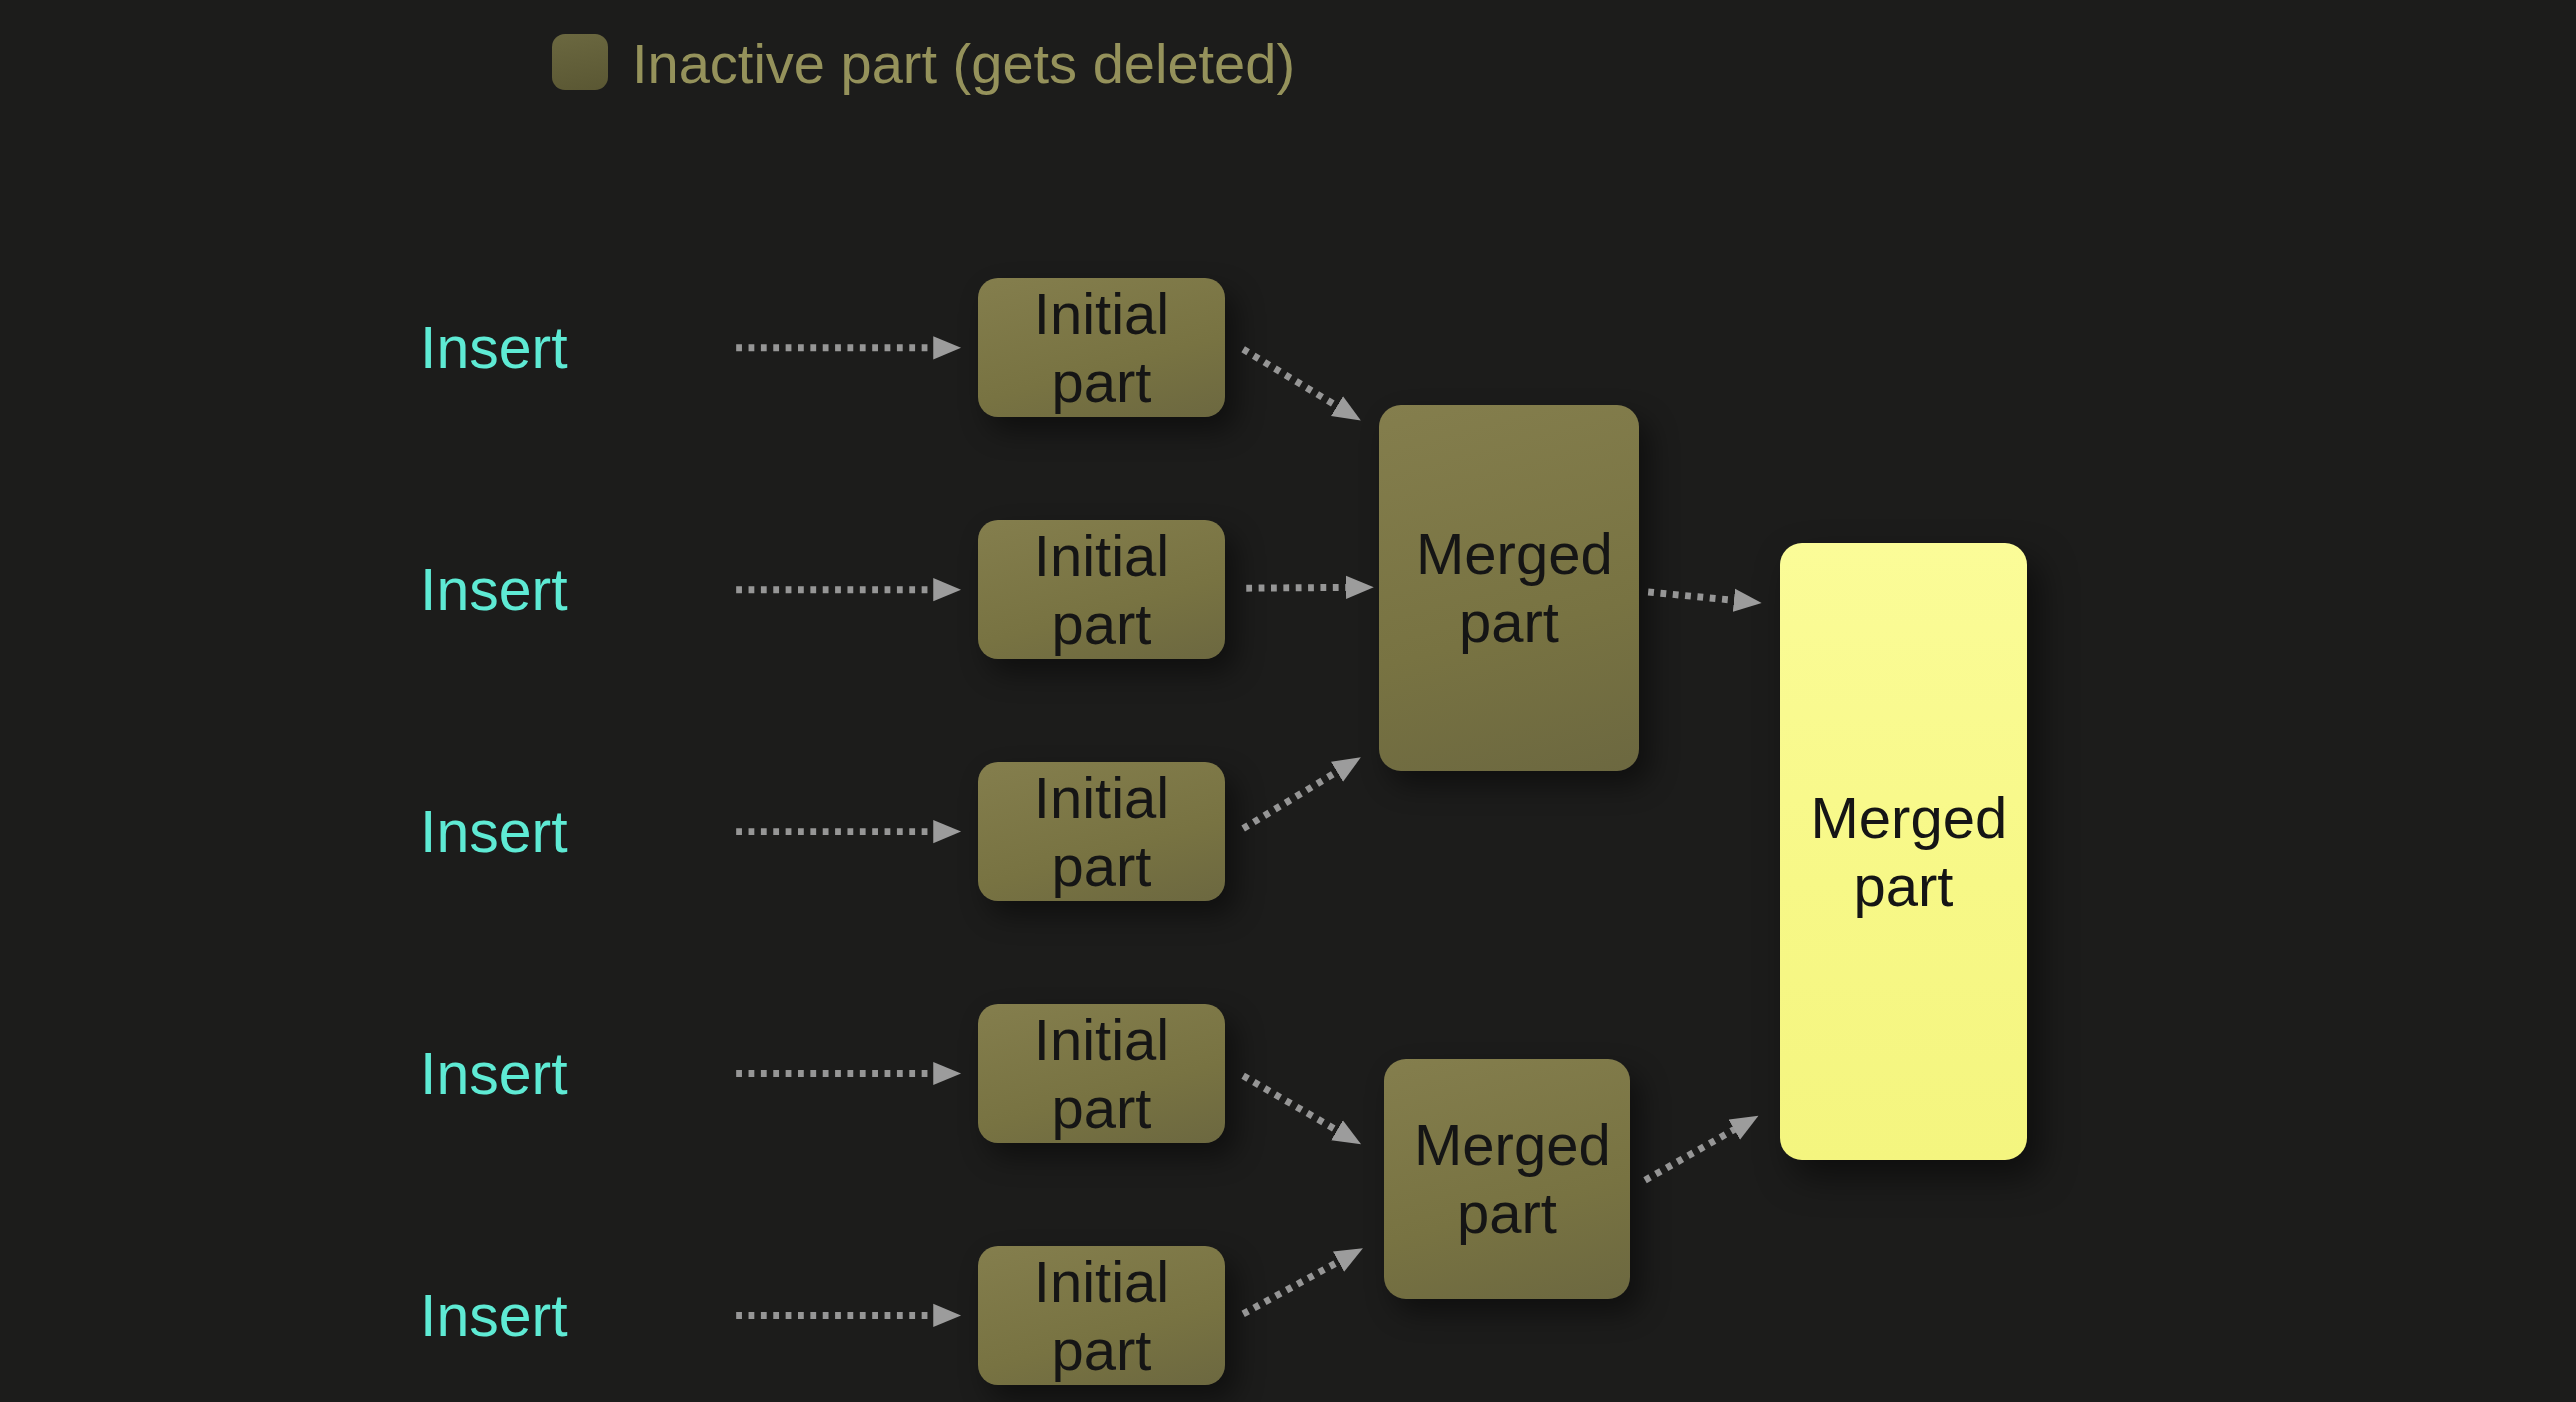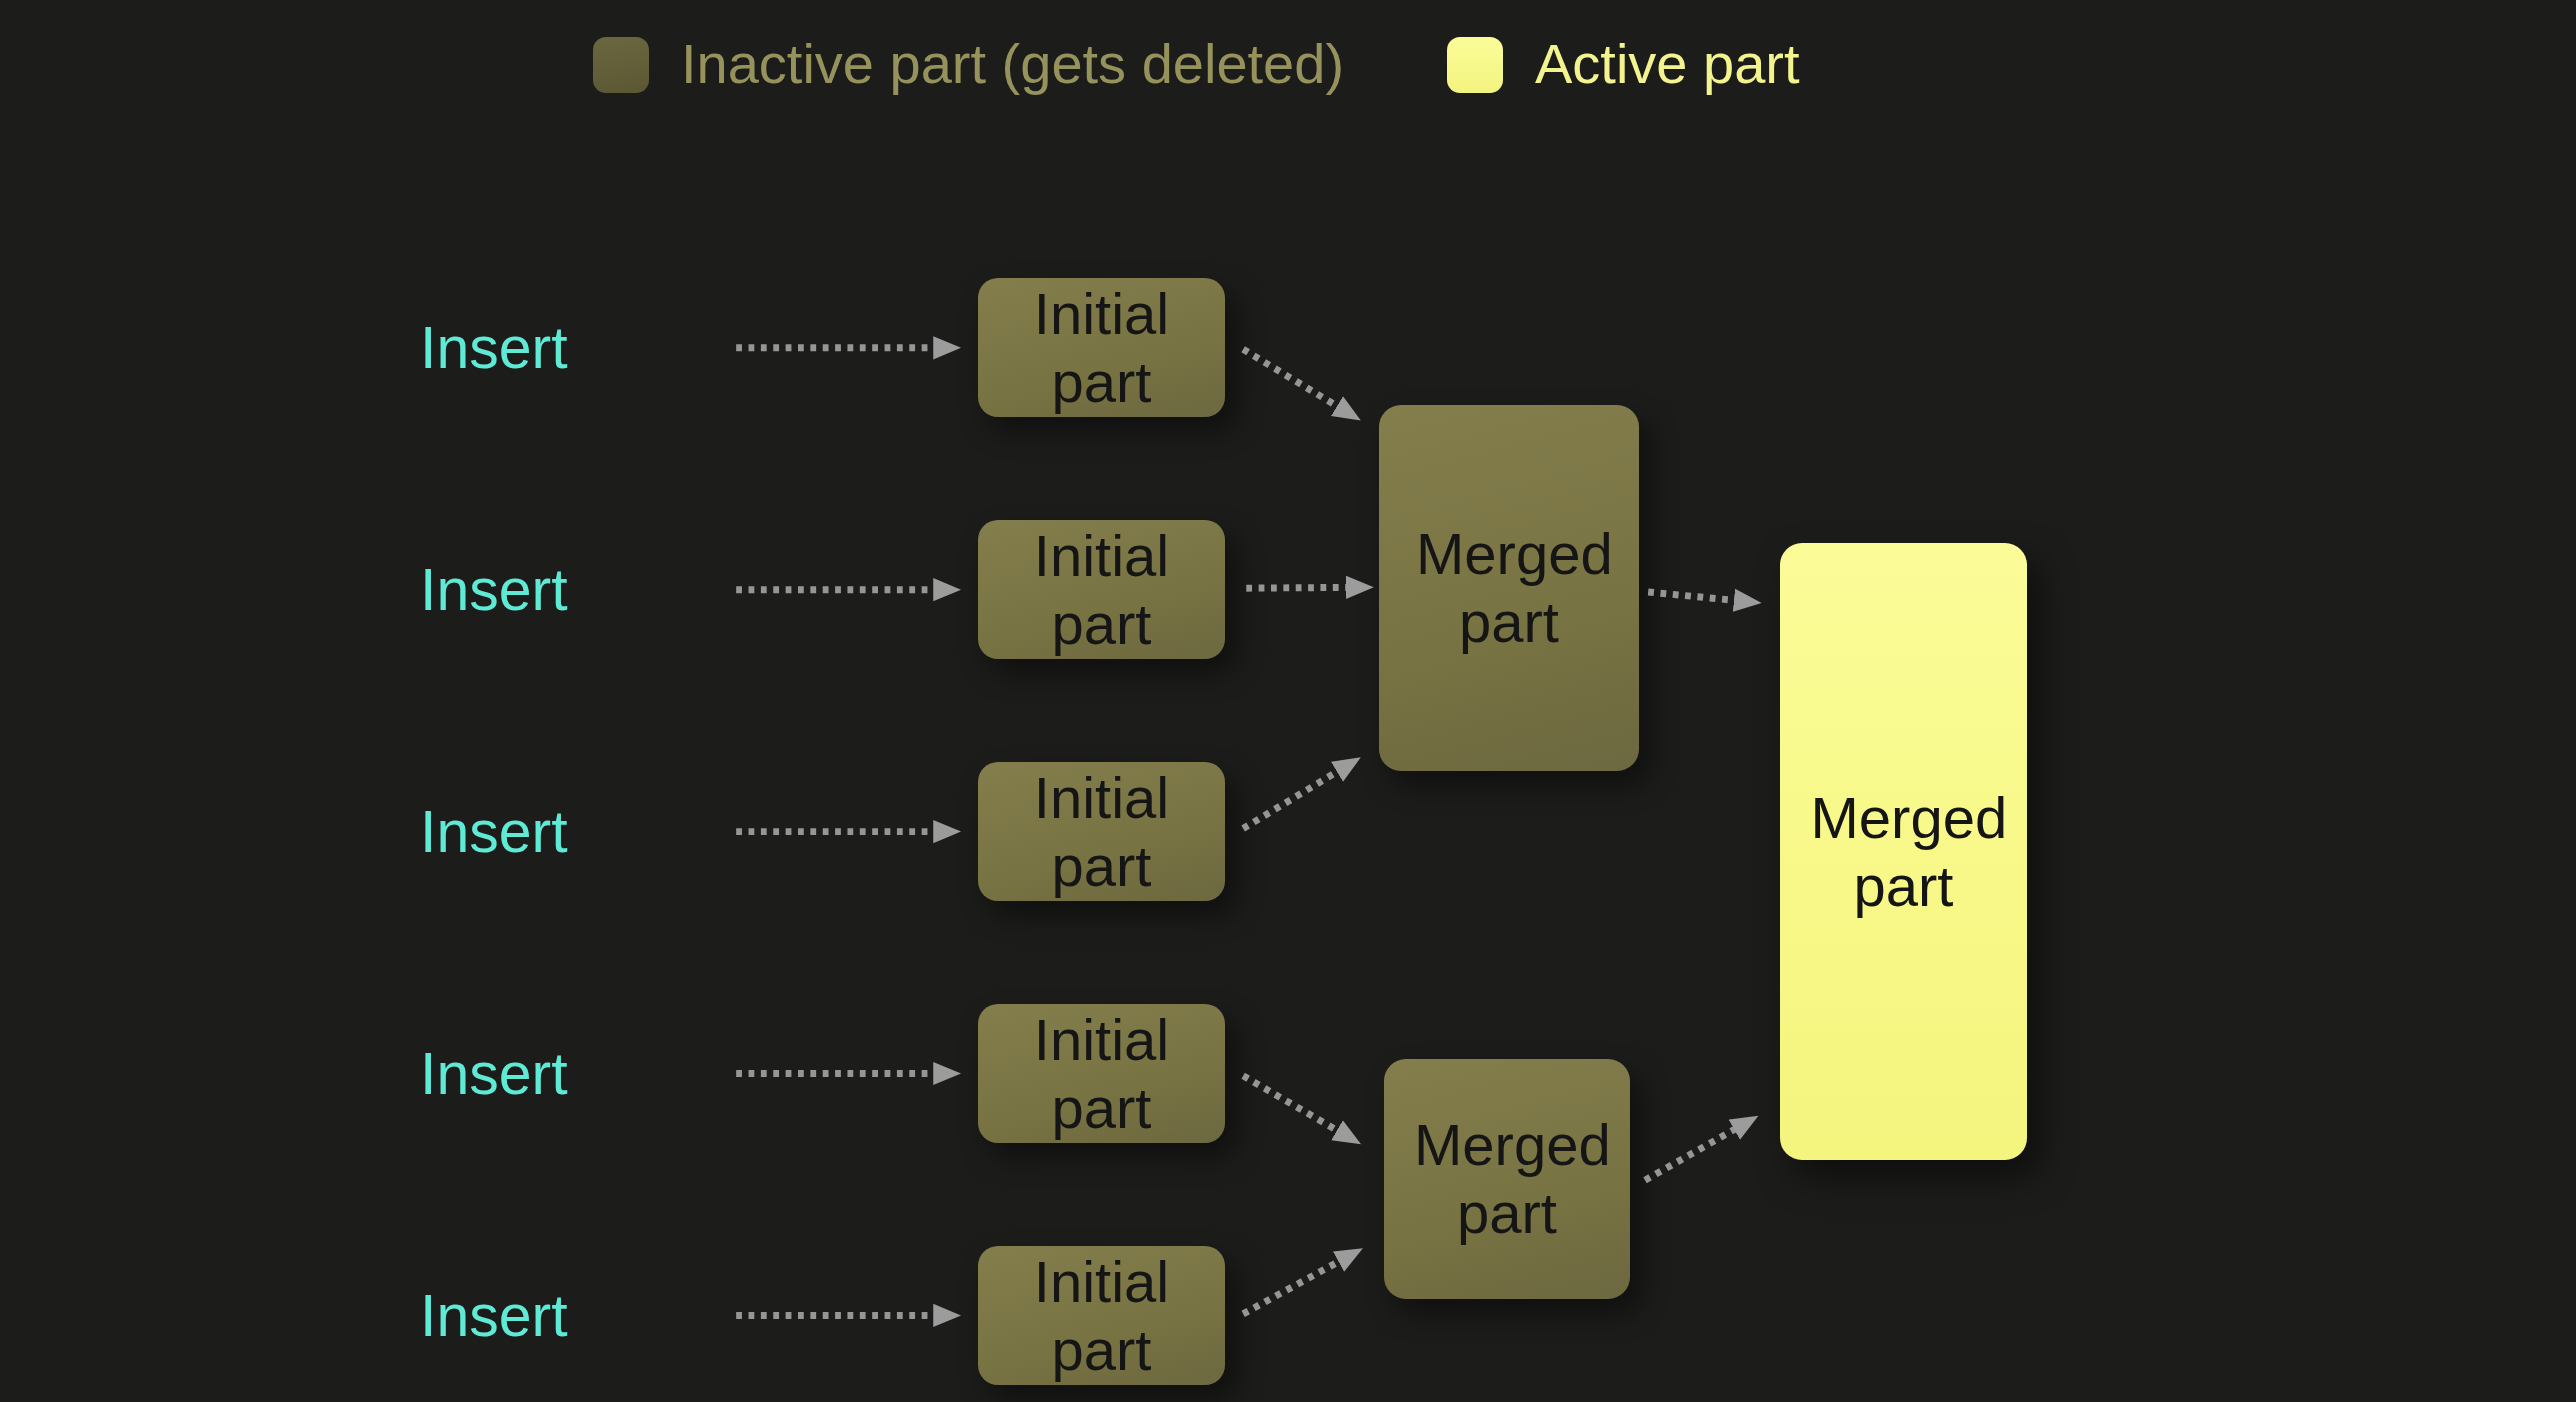--- a/index.html
+++ b/index.html
@@ -10,24 +10,23 @@
     background: #1c1c1b;
     overflow: hidden;
     font-family: "Liberation Sans", sans-serif;
   }
 
   
   .legend-item {
     position: absolute;
     top: 34px;
     display: flex;
-    align-items: flex-end;
-    gap: 32px;
+    align-items: flex-start;
+    gap: 24px;
     height: 59px;
-    margin-left: 41px;
   }
   .legend-item .swatch {
     width: 56px;
     height: 56px;
     border-radius: 13px;
     flex: 0 0 auto;
   }
   .swatch-inactive { background: linear-gradient(170deg, #6b6840, #5a5733); }
   .swatch-active   { background: linear-gradient(180deg, #fbfc98, #f3f47f); }
   .legend-label { font-size: 56px; line-height: 59px; white-space: nowrap; }
@@ -90,24 +89,20 @@
 </style>
 </head>
 <body>
 
 <div class="canvas">
 
   <div class="legend-item" style="left:552px">
     <div class="swatch swatch-inactive"></div>
     <div class="legend-label legend-label-inactive">Inactive part (gets deleted)</div>
   </div>
-  <div class="legend-item" style="left:1406px">
-    <div class="swatch swatch-active"></div>
-    <div class="legend-label legend-label-active">Active part</div>
-  </div>
 
   <div class="insert-label" style="top:313px">Insert</div>
   <div class="insert-label" style="top:555px">Insert</div>
   <div class="insert-label" style="top:797px">Insert</div>
   <div class="insert-label" style="top:1039px">Insert</div>
   <div class="insert-label" style="top:1281px">Insert</div>
 
   <div class="part-box olive initial-box" style="top:278px">
     <div class="box-label-inner">Initial part</div>
   </div>

